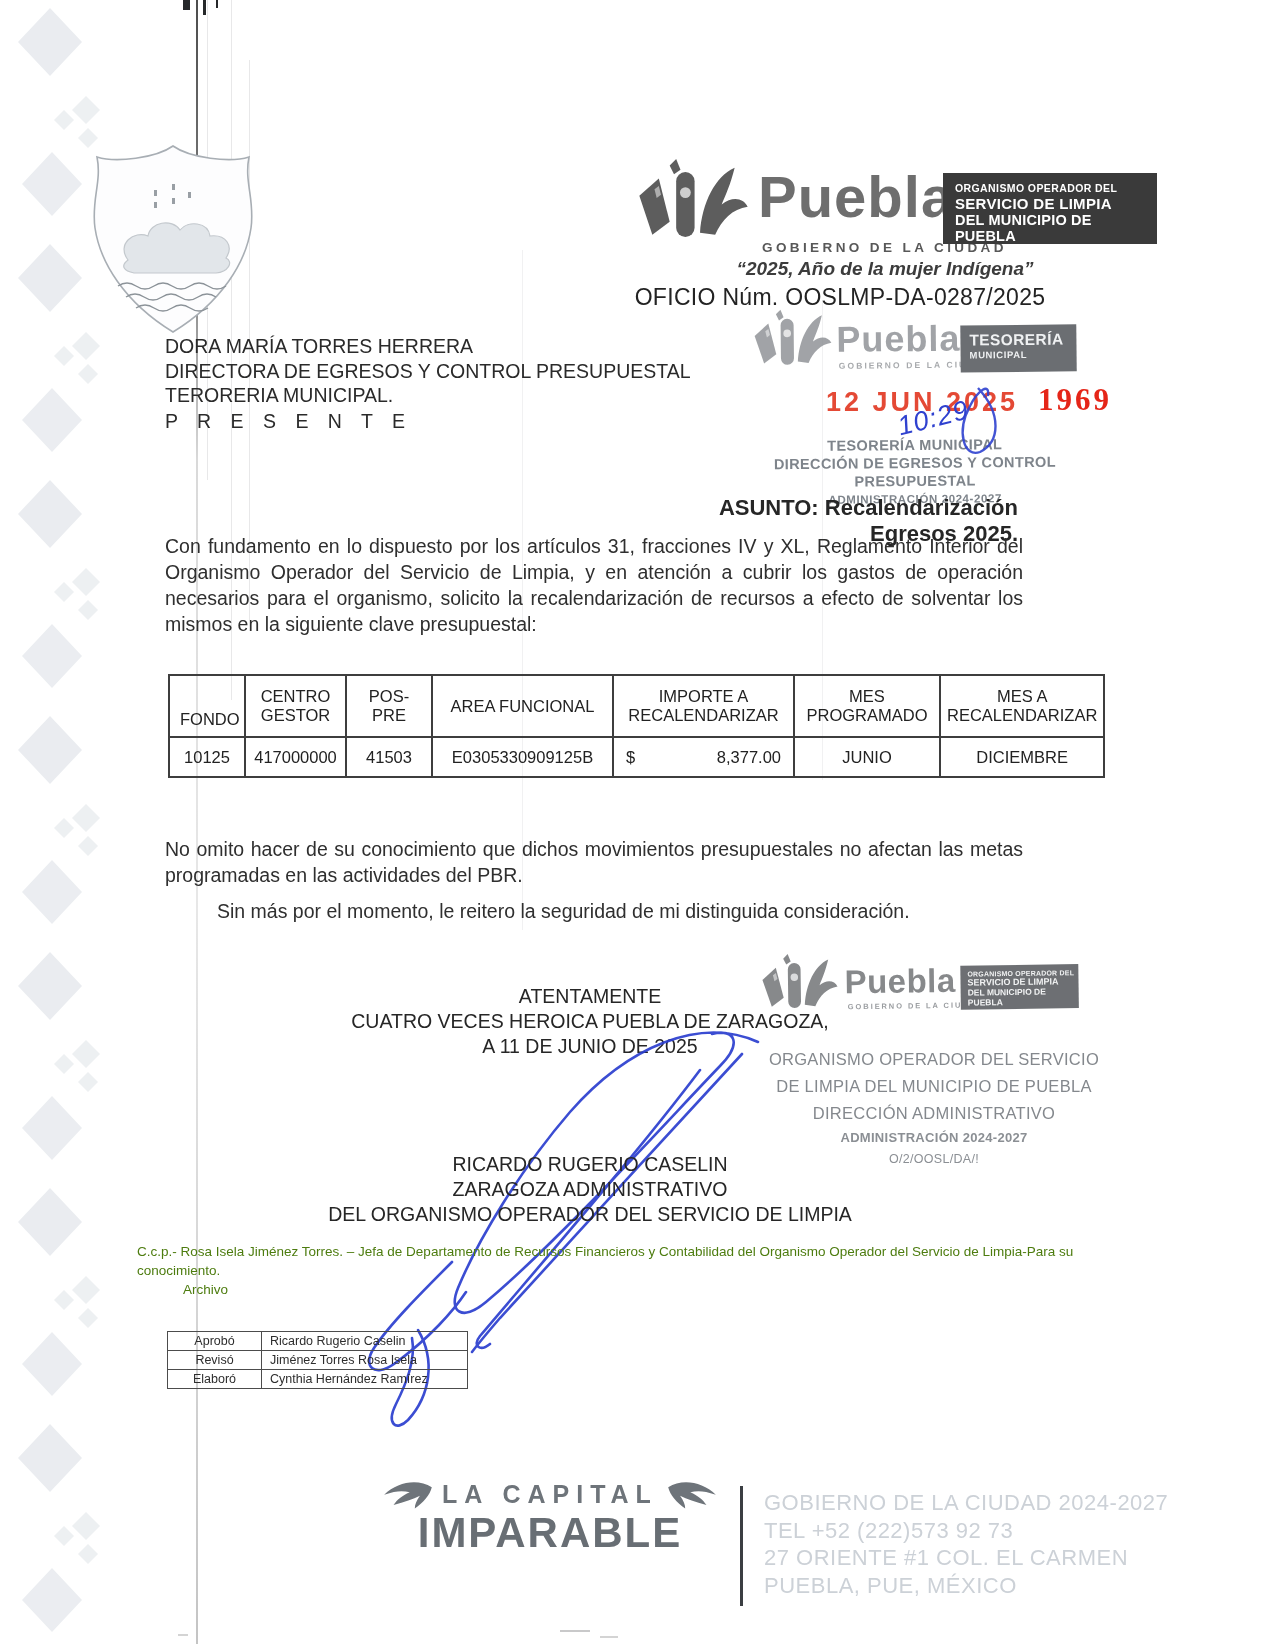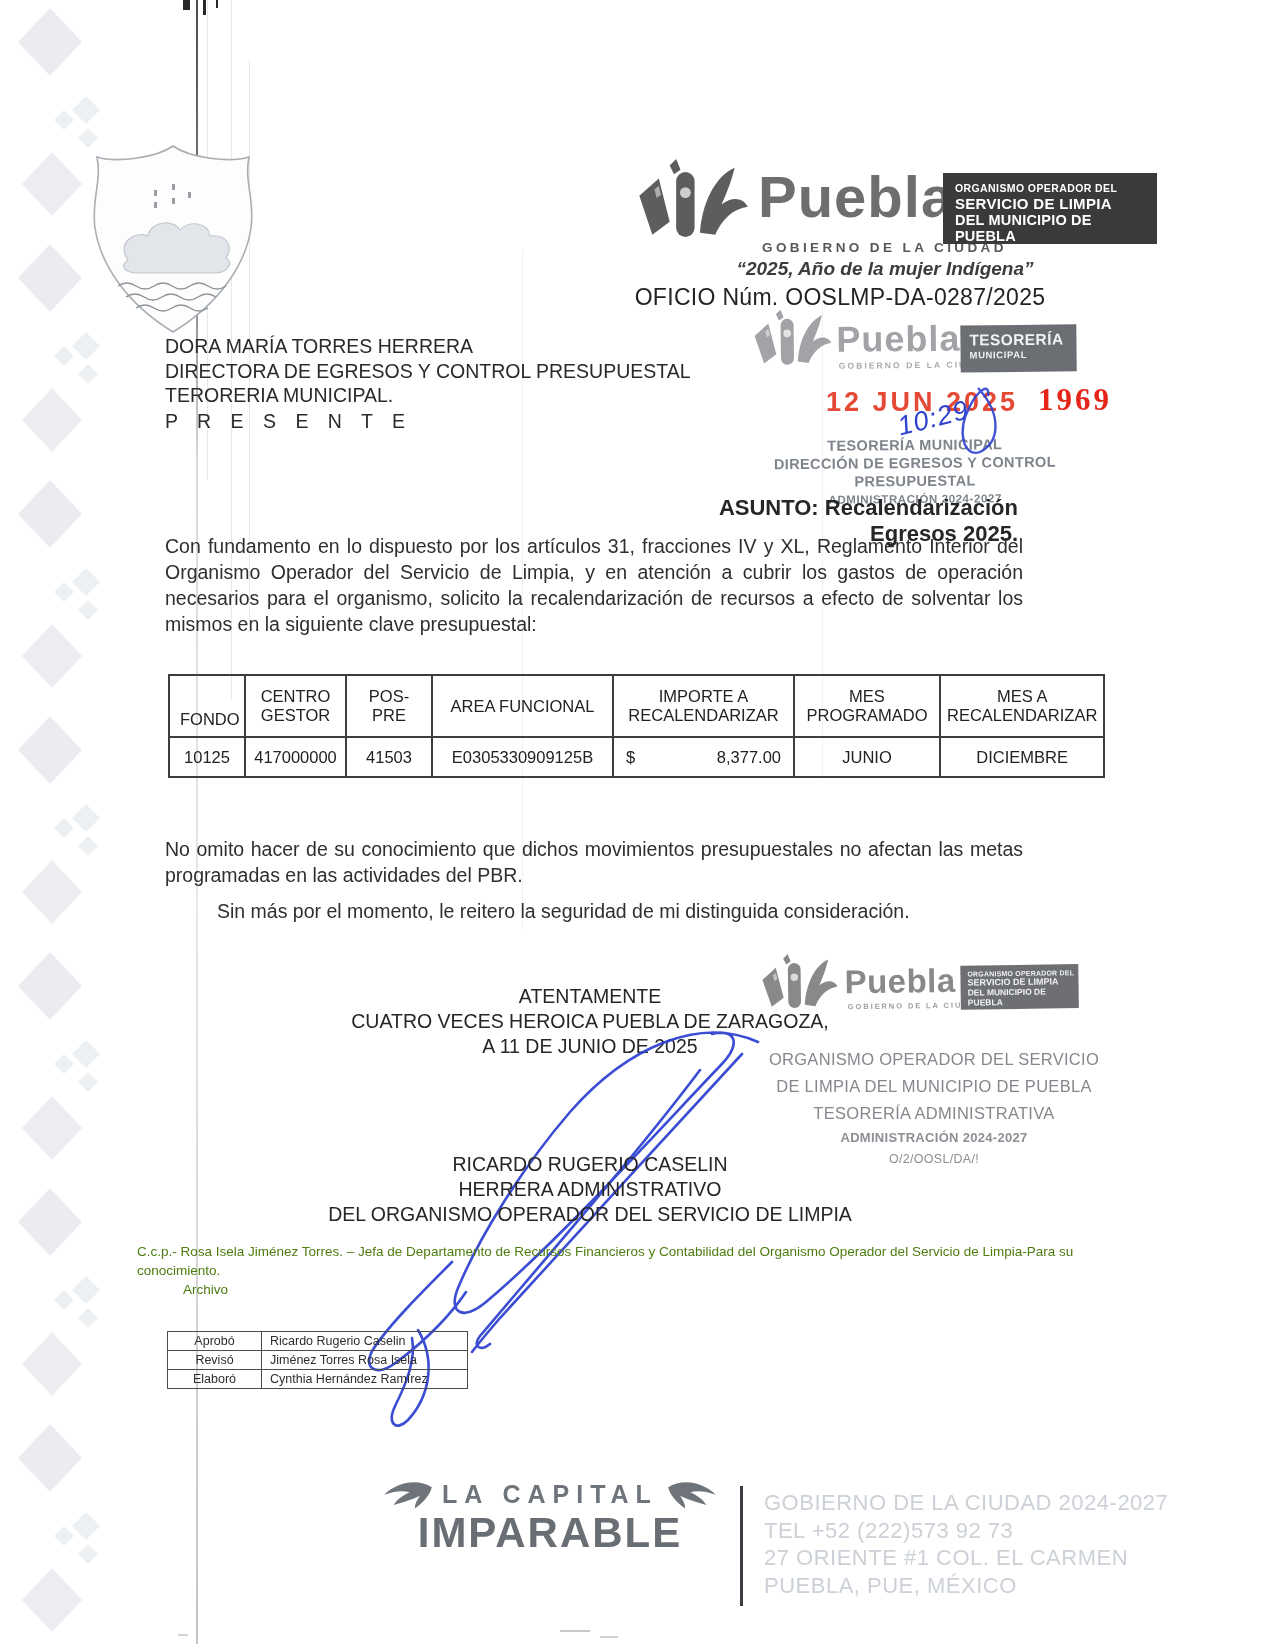--- a/index.html
+++ b/index.html
@@ -274,38 +274,38 @@
     <div class="tg">GOBIERNO DE LA CIUDAD</div>
     <div class="box">
       <div class="b1">ORGANISMO OPERADOR DEL</div>
       <div class="b2">SERVICIO DE LIMPIA</div>
       <div class="b3">DEL MUNICIPIO DE PUEBLA</div>
     </div>
   </div>
   <div class="abs office-right">
     <div>ORGANISMO OPERADOR DEL SERVICIO</div>
     <div>DE LIMPIA DEL MUNICIPIO DE PUEBLA</div>
-    <div>TESORERÍA ADMINISTRATIVA</div>
+    <div>DIRECCIÓN ADMINISTRATIVO</div>
     <div class="sm">ADMINISTRACIÓN 2024-2027</div>
     <div class="xs">O/2/OOSL/DA/!</div>
   </div>
 
   <svg class="abs" style="left:330px;top:1000px" width="520" height="460" aria-hidden="true">
     <g fill="none" stroke="#2b3ecf" stroke-width="2.6" stroke-linecap="round" opacity=".92">
       <path d="M428,42 C370,16 298,46 240,112 C190,170 148,240 128,288 C118,312 132,322 156,302 C230,240 338,120 390,66 C412,44 406,28 382,34"></path>
       <path d="M412,54 C342,130 230,252 170,318 C158,332 148,344 142,352"></path>
       <path d="M370,70 C310,150 216,258 150,336 C142,346 150,352 160,344"></path>
       <path d="M122,262 C92,292 60,324 44,348 C32,366 44,378 64,364 C100,338 124,310 136,292"></path>
       <path d="M88,330 C106,360 100,396 78,420 C66,432 56,424 66,404 C76,384 86,360 82,338"></path>
     </g>
   </svg>
 
   <div class="abs signer">
     <div>RICARDO RUGERIO CASELIN</div>
-    <div>HERRERA ADMINISTRATIVO</div>
+    <div>ZARAGOZA ADMINISTRATIVO</div>
     <div>DEL ORGANISMO OPERADOR DEL SERVICIO DE LIMPIA</div>
   </div>
 
   <div class="abs ccp">
     <div>C.c.p.- Rosa Isela Jiménez Torres. – Jefa de Departamento de Recursos Financieros y Contabilidad del Organismo Operador del Servicio de Limpia-Para su conocimiento.</div>
     <div class="archivo">Archivo</div>
   </div>
 
   <table class="approval">
     <tbody>

